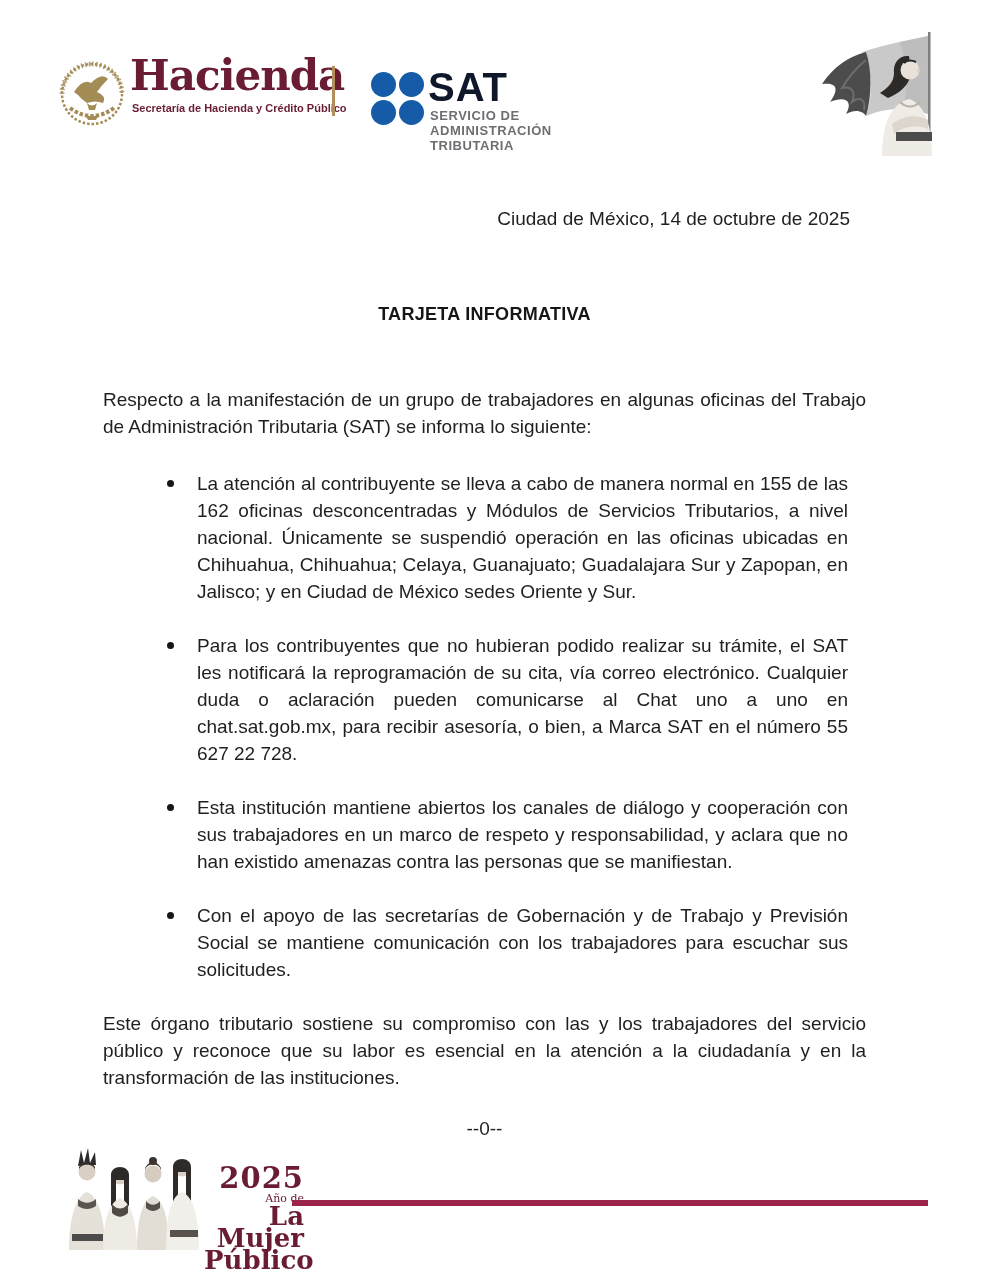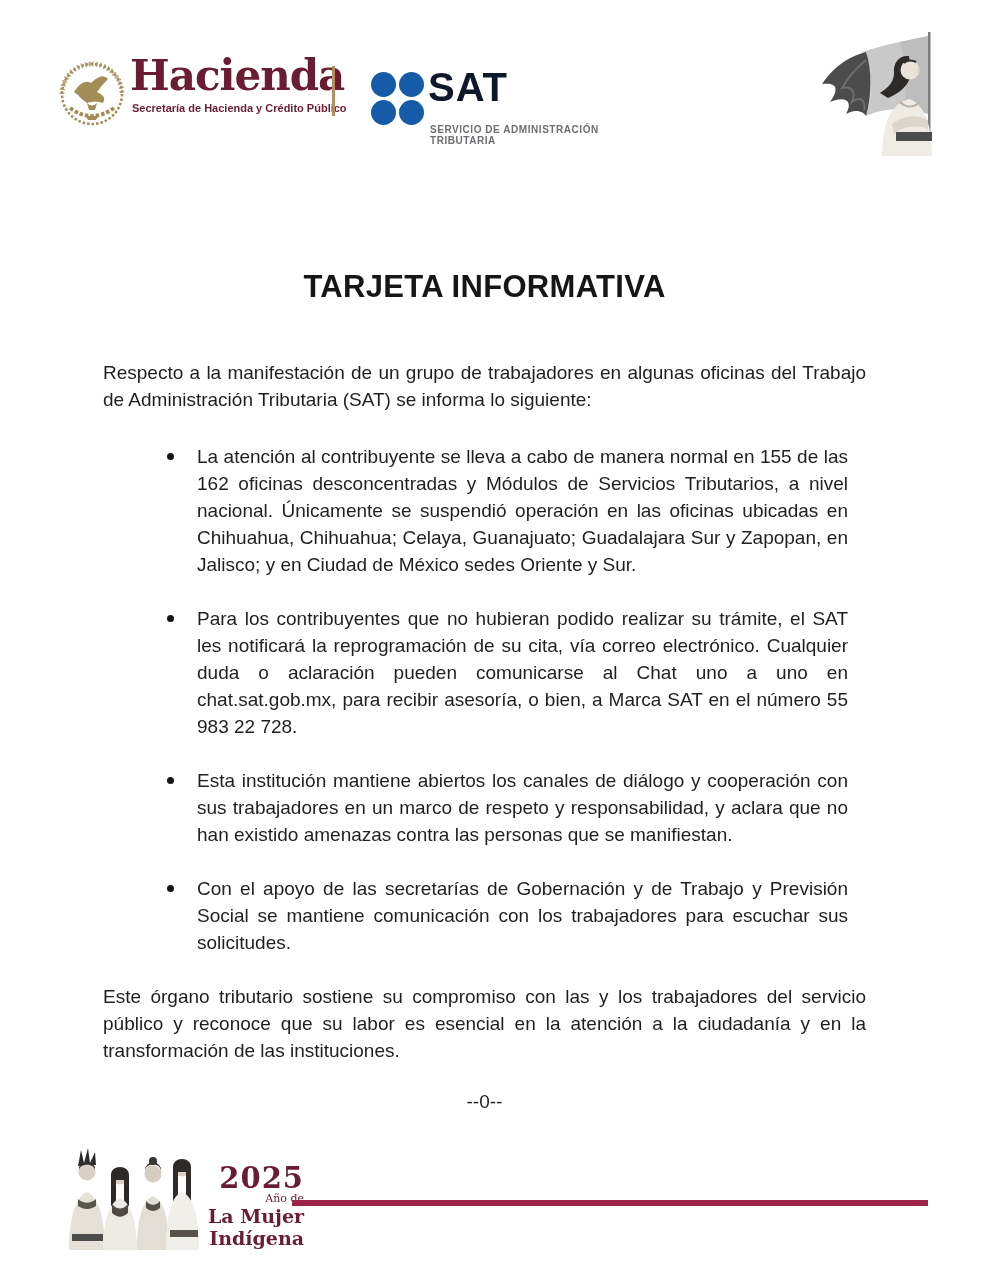--- a/index.html
+++ b/index.html
@@ -30,46 +30,46 @@
   .gold-divider{position:absolute;left:332px;top:66px;width:3px;height:50px;background:var(--gold);}
   .sat-dots{position:absolute;left:371px;top:72px;width:53px;height:53px;
     display:grid;grid-template-columns:25px 25px;grid-template-rows:25px 25px;gap:3px;}
   .sat-dots i{display:block;width:25px;height:25px;border-radius:50%;background:var(--sat-blue);}
   .sat-word{
     position:absolute;left:428px;top:66px;
     font-size:40px;line-height:42px;font-weight:900;color:#0f172a;letter-spacing:1px;
     font-family:"Liberation Sans",sans-serif;
   }
   .sat-tagline{
-    position:absolute;left:430px;top:124px;width:200px;
-    font-size:10px;font-weight:bold;color:var(--tagline-gray);letter-spacing:0.55px;
+    position:absolute;left:430px;top:108px;width:200px;
+    font-size:13px;font-weight:bold;color:var(--tagline-gray);letter-spacing:0.55px;
   }
   .flag-woman{position:absolute;left:812px;top:30px;width:168px;height:126px;}
   
   .doc{position:absolute;left:103px;top:205px;width:763px;font-size:19px;line-height:27px;}
   .dateline{text-align:right;padding-right:16px;}
-  .doc-title{margin-top:62px;text-align:center;font-size:31px;line-height:40px;font-weight:bold;letter-spacing:0.3px;color:#161616;}
+  .doc-title{margin-top:62px;text-align:center;font-size:18px;line-height:40px;font-weight:bold;letter-spacing:0.3px;color:#161616;}
   .intro{margin-top:52px;text-align:justify;}
   ul.points{list-style:none;margin:30px 0 0 0;padding:0;}
   ul.points li{
     position:relative;padding-left:94px;padding-right:18px;margin-bottom:27px;
     text-align:justify;
   }
   ul.points li .dot{
     position:absolute;left:64px;top:10px;width:7px;height:7px;border-radius:50%;background:#161616;
   }
   .closing{margin-top:16px;text-align:justify;}
   .endmark{margin-top:24px;text-align:center;}
   
   .women{position:absolute;left:58px;top:1146px;width:148px;height:104px;}
   .year-block{position:absolute;left:204px;top:1163px;width:100px;text-align:right;color:var(--maroon);
     font-family:"DejaVu Serif",serif;}
   .year-block .y{font-size:29px;line-height:30px;font-weight:bold;letter-spacing:1px;}
   .year-block .l1{font-size:11px;line-height:12px;font-weight:normal;padding-left:18px;}
-  .year-block .l2,.year-block .l3{font-size:19px;line-height:22px;font-weight:bold;}
+  .year-block .l2,.year-block .l3{font-size:26px;line-height:22px;font-weight:bold;}
   .footer-line{position:absolute;left:292px;top:1200px;width:636px;height:6px;background:var(--accent-line);}
 </style>
 </head>
 <body>
 
 <div class="page">
 
   <span class="seal">
     <svg viewBox="0 0 72 86" width="72" height="86">
       <circle cx="36" cy="42" r="30" fill="none" stroke="#a38c55" stroke-width="2.5" stroke-dasharray="2.5 2"></circle>
@@ -108,28 +108,29 @@
       <path d="M106 37 L109 41 L105 43 Z" fill="#d8cfc2"></path>
       <path d="M92 33 C95 30 100 30 104 32" fill="none" stroke="#2e2a28" stroke-width="2"></path>
       <path d="M70 126 C70 96 78 74 97 69 C112 74 120 94 120 126 Z" fill="#efece6"></path>
       <path d="M80 94 C92 85 106 84 116 90 L116 99 C104 94 90 97 82 104 Z" fill="#dcd6cc"></path>
       <rect x="84" y="102" width="36" height="9" fill="#4c4c4c"></rect>
       <path d="M88 72 C94 78 102 78 108 72" fill="none" stroke="#b9b1a4" stroke-width="2"></path>
     </svg>
   </span>
 
   <div class="doc">
+    <div class="dateline">Ciudad de México, 14 de octubre de 2025</div>
 
     <div class="doc-title">TARJETA INFORMATIVA</div>
 
     <p class="intro">Respecto a la manifestación de un grupo de trabajadores en algunas oficinas del Trabajo de Administración Tributaria (SAT) se informa lo siguiente:</p>
 
     <ul class="points">
       <li><span class="dot"></span><span>La atención al contribuyente se lleva a cabo de manera normal en 155 de las 162 oficinas desconcentradas y Módulos de Servicios Tributarios, a nivel nacional. Únicamente se suspendió operación en las oficinas ubicadas en Chihuahua, Chihuahua; Celaya, Guanajuato;  Guadalajara Sur y Zapopan, en Jalisco; y en Ciudad de México sedes Oriente y Sur.</span></li>
-      <li><span class="dot"></span><span>Para los contribuyentes que no hubieran podido realizar su trámite, el SAT les notificará la reprogramación de su cita, vía correo electrónico. Cualquier duda o aclaración pueden comunicarse al Chat uno a uno en chat.sat.gob.mx, para recibir asesoría, o bien, a Marca SAT en el número 55 983 22 728.</span></li>
+      <li><span class="dot"></span><span>Para los contribuyentes que no hubieran podido realizar su trámite, el SAT les notificará la reprogramación de su cita, vía correo electrónico. Cualquier duda o aclaración pueden comunicarse al Chat uno a uno en chat.sat.gob.mx, para recibir asesoría, o bien, a Marca SAT en el número 55 627 22 728.</span></li>
       <li><span class="dot"></span><span>Esta institución mantiene abiertos los canales de diálogo y cooperación con sus trabajadores en un marco de respeto y responsabilidad, y aclara que no han existido amenazas contra las personas que se manifiestan.</span></li>
       <li><span class="dot"></span><span>Con el apoyo de las secretarías de Gobernación y de Trabajo y Previsión Social se mantiene comunicación con los trabajadores para escuchar sus solicitudes.</span></li>
     </ul>
 
     <p class="closing">Este órgano tributario sostiene su compromiso con las y los trabajadores del servicio público y reconoce que su labor es esencial en la atención a la ciudadanía y en la transformación de las instituciones.</p>
 
     <div class="endmark">--0--</div>
   </div>
 
   <span class="women">
@@ -157,18 +158,18 @@
       <path d="M115 22 C114 10 134 10 133 22 L133 58 L128 58 L128 26 L120 26 L120 58 L115 58 Z" fill="#2f2b28"></path>
       <path d="M108 104 C108 70 113 50 124 46 C135 50 141 70 141 104 Z" fill="#f1efe9"></path>
       <rect x="112" y="84" width="28" height="7" fill="#57524b"></rect>
     </svg>
   </span>
 
   <div class="year-block">
     <div class="y">2025</div>
     <div class="l1">Año de</div>
     <div class="l2">La Mujer</div>
-    <div class="l3">Indígena</div>
+    <div class="l3">Público</div>
   </div>
 
   <div class="footer-line"></div>
 
 </div>
 
 </body></html>

